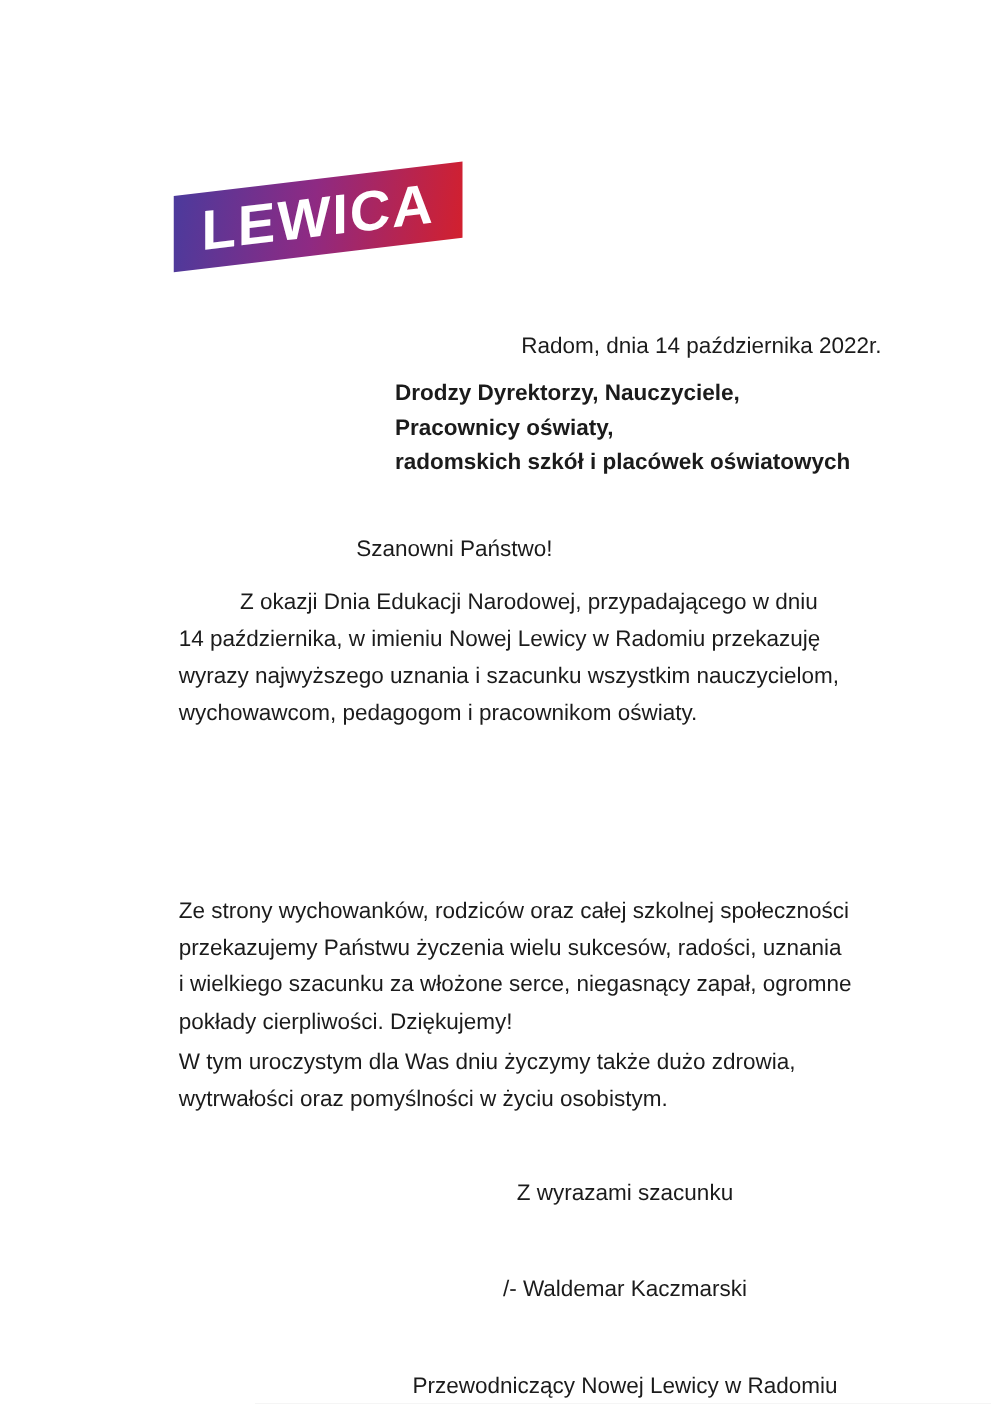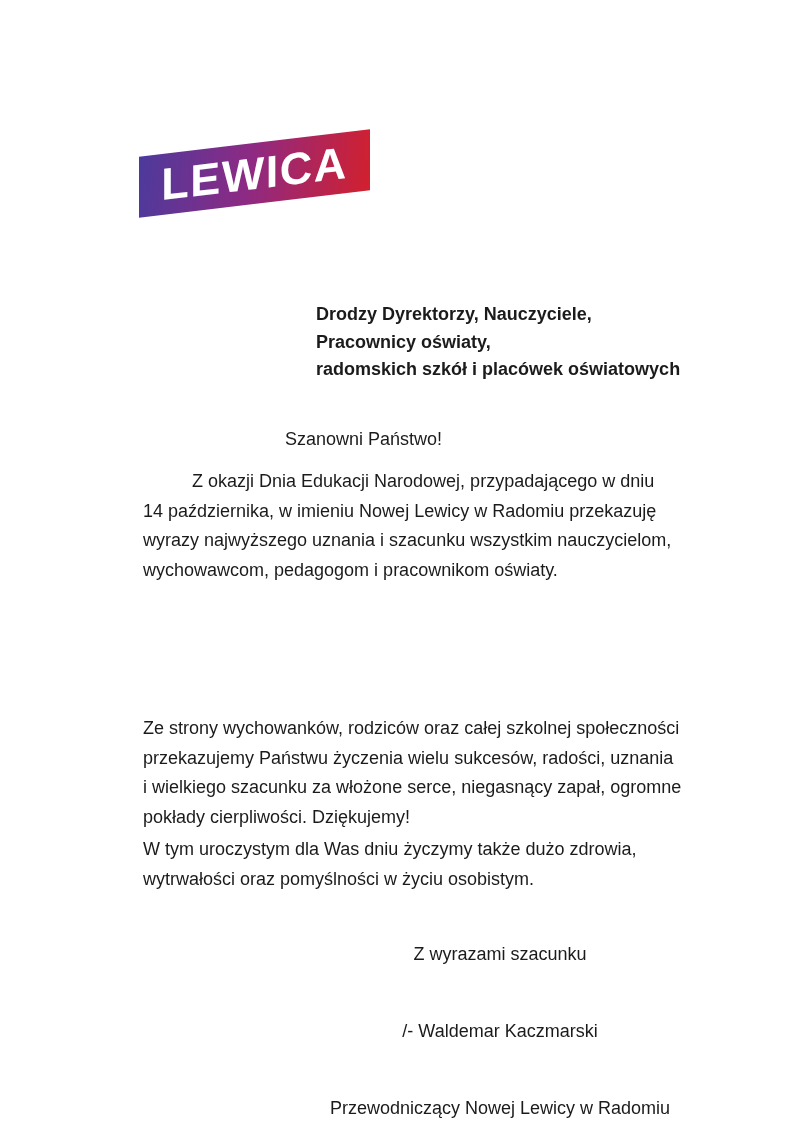--- a/index.html
+++ b/index.html
@@ -60,20 +60,21 @@
 </style>
 </head>
 <body>
 
 <div class="page" style="color: rgb(27, 27, 27); background: rgb(255, 255, 255);">
 
   <div class="logo" style="background: linear-gradient(97deg, rgb(76, 58, 156) 0%, rgb(142, 42, 131) 48%, rgb(210, 32, 46) 100%);">
     <span class="logo-text" style="color: rgb(255, 255, 255);">LEWICA</span>
   </div>
 
+  <div class="abs date-line">Radom, dnia 14 października 2022r.</div>
 
   <div class="abs addressee">Drodzy Dyrektorzy, Nauczyciele,
 Pracownicy oświaty,
 radomskich szkół i placówek oświatowych</div>
 
   <div class="abs salutation">Szanowni Państwo!</div>
 
   <div class="abs para p1">Z okazji Dnia Edukacji Narodowej, przypadającego w dniu
 14 października, w imieniu Nowej Lewicy w Radomiu przekazuję
 wyrazy najwyższego uznania i szacunku wszystkim nauczycielom,

